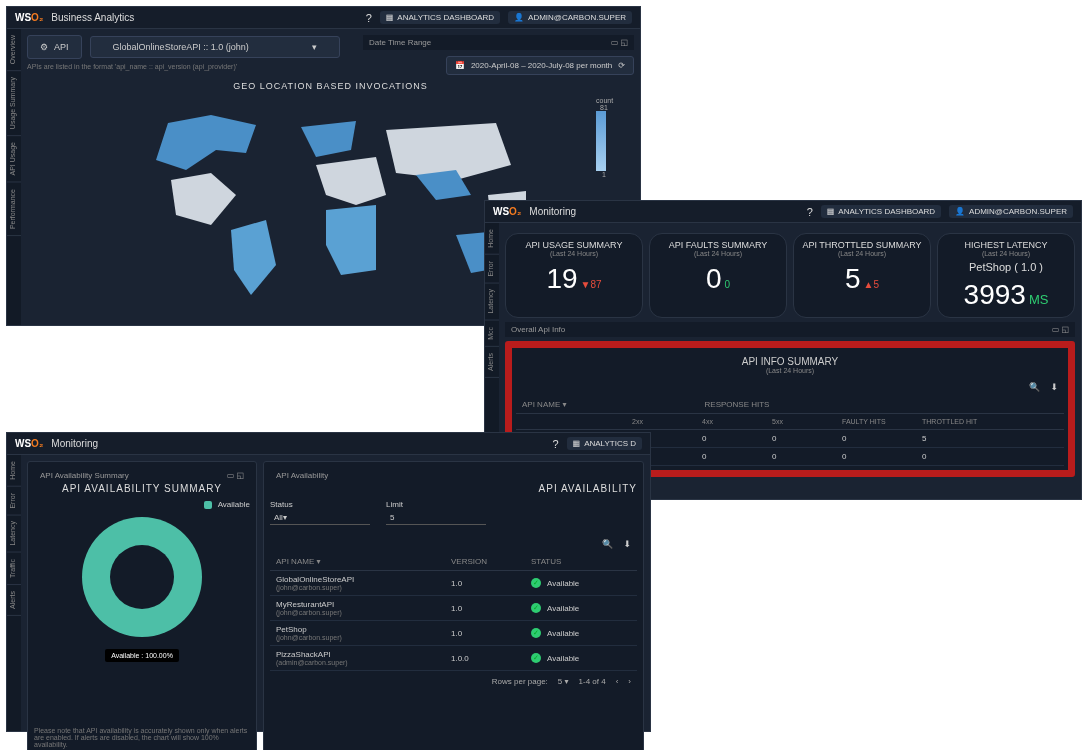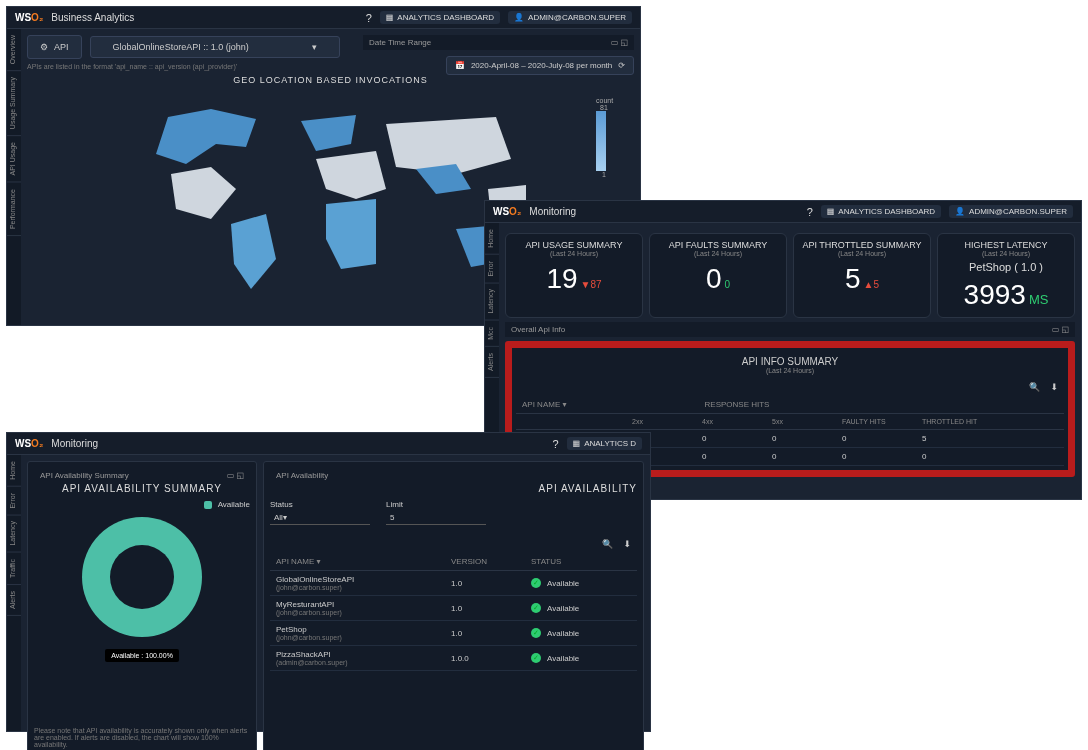--- a/index.html
+++ b/index.html
@@ -16,31 +16,31 @@
   .content { margin-left: 14px; padding: 6px; }
 
   
   #p1 { left: 6px; top: 6px; width: 635px; height: 320px; }
   .row1 { display: flex; gap: 6px; align-items: flex-start; }
   .apibtn { background: #222d3e; border: 1px solid #36425a; padding: 6px 12px; border-radius: 3px; font-size: 9px; display: flex; gap: 6px; align-items: center; cursor: pointer; }
   .dropdown { background: #222d3e; border: 1px solid #36425a; padding: 5px 22px; border-radius: 3px; min-width: 250px; display: flex; justify-content: space-between; align-items: center; cursor: pointer; font-size: 9px; }
   .hint { font-size: 7px; color: #777; margin-top: 4px; }
   .smtitle { font-size: 8px; color: #999; padding: 3px 6px; background: #131b28; display:flex; justify-content:space-between; align-items:center;}
   .daterange { background: #222d3e; border: 1px solid #36425a; padding: 4px 8px; border-radius: 3px; font-size: 8px; display: flex; gap: 6px; align-items: center; }
-  .mapbox { text-align: center; }
+  .mapbox { margin-top: 6px; text-align: center; }
   .mapcaption { font-size: 9px; letter-spacing: 1px; color: #ddd; margin-bottom: 4px; }
   .mapsvg { width: 430px; height: 215px; }
   .legend { position: absolute; right: 28px; top: 90px; width: 16px; }
   .legend .bar { width: 10px; height: 60px; background: linear-gradient(#5b9bd5, #a8d0f0); }
   .legend span { font-size: 7px; color: #aaa; display:block; }
 
   
   #p2 { left: 484px; top: 200px; width: 598px; height: 300px; }
   .cards { display: flex; gap: 6px; padding: 4px 0; }
-  .card { flex: 1; background: #131b28; border: 1px solid #2a3444; border-radius: 6px; padding: 6px; text-align: center; }
+  .card { flex: 1; background: #131b28; border: 1px solid #2a3444; border-radius: 13px; padding: 6px; text-align: center; }
   .card .ctitle { font-size: 9px; color: #ddd; }
   .card .csub { font-size: 7px; color: #888; }
   .big { font-size: 28px; color: #fff; margin-top: 6px; display: flex; justify-content: center; align-items: baseline; gap: 3px;}
   .delta { font-size: 10px; }
   .delta.red { color: #e74c3c; }
   .delta.green { color: #2ecc71; }
   .unit { font-size: 13px; color: #2ecc71; }
   .latname { font-size: 11px; color: #ddd; margin-top: 4px;}
   .tablewrap { margin-top: 4px; background: #131b28; border: 7px solid #b91c1c; border-radius: 3px; padding: 4px; }
   .thead, .trow { display: grid; align-items: center; font-size: 8px; padding: 4px 6px; }
@@ -355,20 +355,27 @@
             </div>
             <div class="trow">
               <span>
                 <div>PizzaShackAPI</div>
                 <div class="sub">(admin@carbon.super)</div>
               </span>
               <span>1.0.0</span>
               <span class="status"><span class="okicon">✓</span>Available</span>
             </div>
           </div>
+        <div class="pager">
+          <span>Rows per page:</span>
+          <span><span>5</span> ▾</span>
+          <span>1-4 of 4</span>
+          <span>‹</span>
+          <span>›</span>
+        </div>
       </div>
     </div>
     <div class="smtitle" style="margin-top:4px;">
         <span>Top API by Alerts</span>
         <span>▭ ◱</span>
       </div>
   </div>
 </div>
 
 </body></html>

